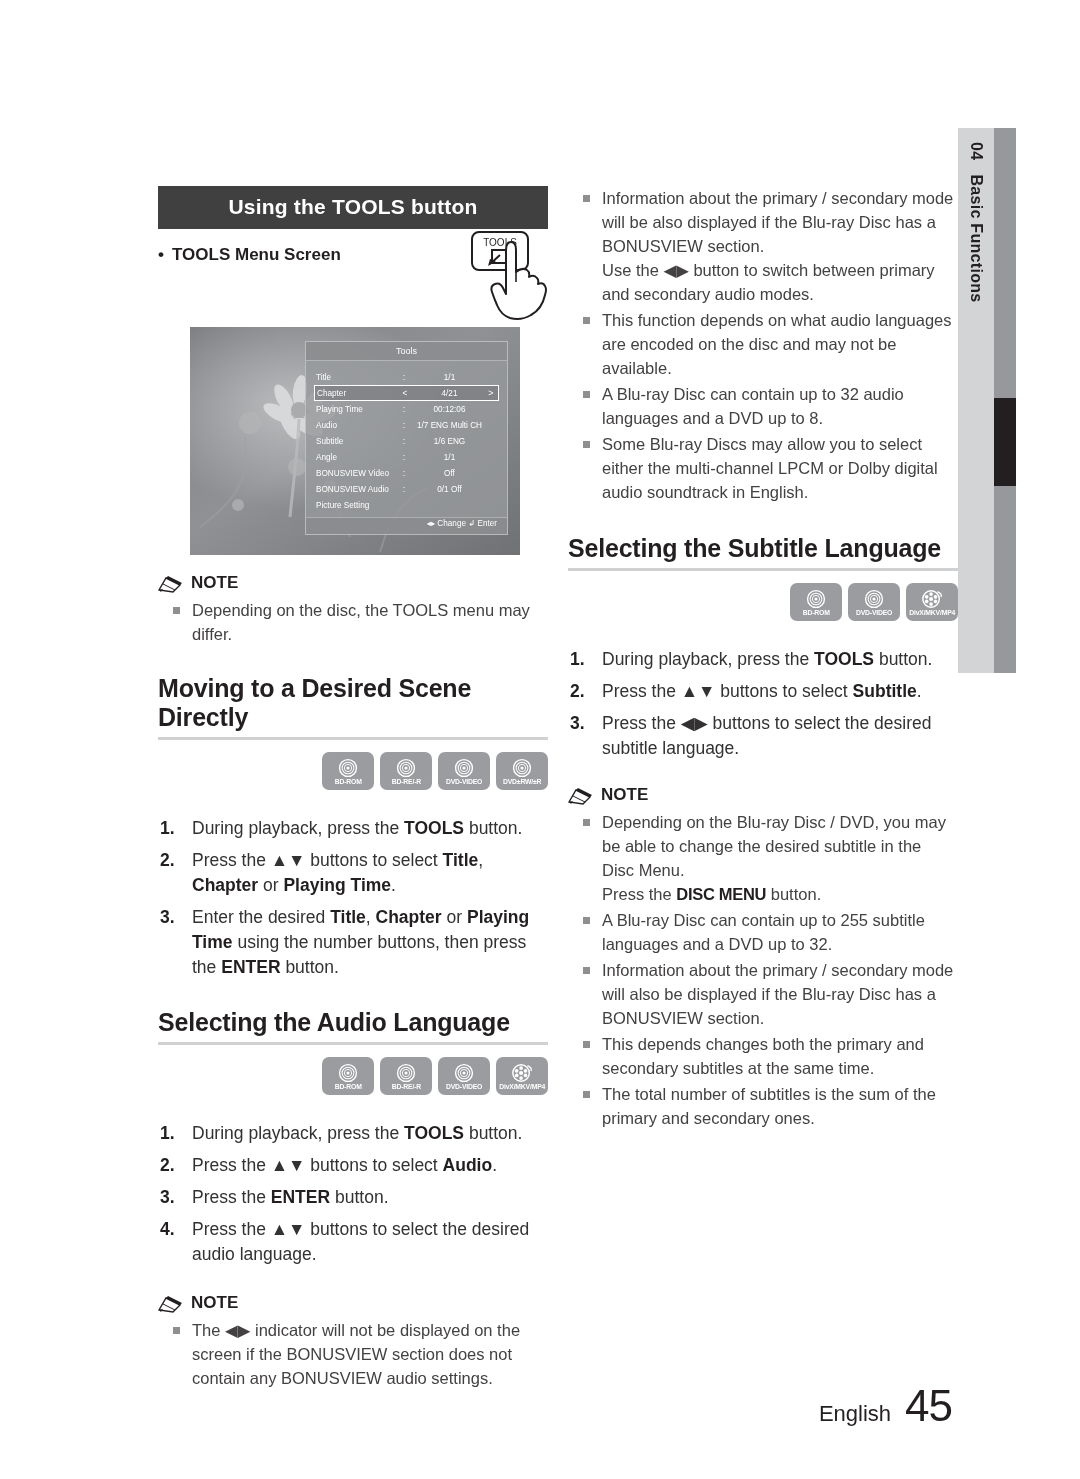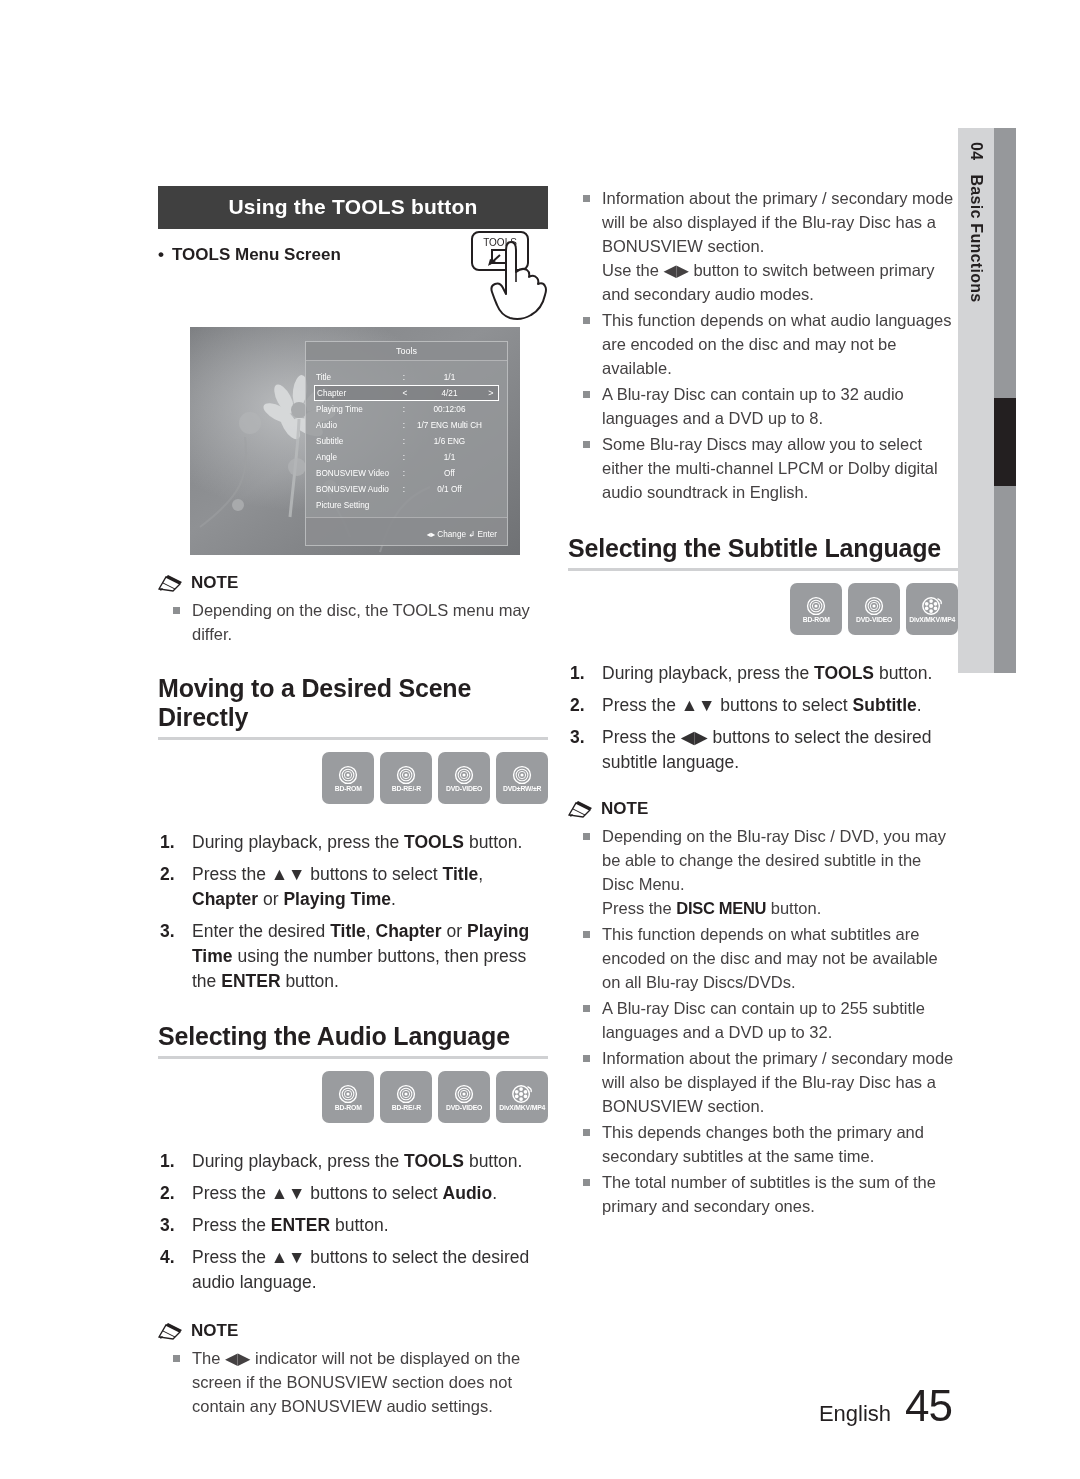--- a/index.html
+++ b/index.html
@@ -56,39 +56,39 @@
   ol.steps { list-style:none; margin:0; padding:0; }
   ol.steps li {
     position:relative; padding-left:34px; margin-bottom:7px;
     font-size:17.5px; line-height:25px; color:#333132;
   }
   ol.steps li .num {
     position:absolute; left:2px; top:0; font-weight:bold; color:#231f20;
   }
 
   
-  .note-title { display:flex; align-items:center; gap:7px; font-size:17px; font-weight:bold; color:#231f20; }
+  .note-title { display:flex; align-items:flex-end; gap:7px; font-size:17px; font-weight:bold; color:#231f20; }
   .pencil { width:26px; height:18px; flex:0 0 auto; }
   ul.notes { list-style:none; margin:5px 2px 0 0; padding:0; }
   ul.notes li {
     position:relative; padding-left:34px; margin-bottom:2px;
     font-size:16.5px; line-height:24px; color:#444142;
   }
   ul.notes li::before {
     content:""; position:absolute; left:15px; top:9px;
     width:7px; height:7px; background:#8d8f91;
   }
 
   b, strong { font-weight:bold; color:#231f20; }
   .cond { font-weight:bold; color:#231f20; font-stretch:condensed; letter-spacing:-.3px; }
 
   
   .disc-row { display:flex; gap:6px; justify-content:flex-end; margin:12px 0 0 0; }
   .disc {
-    width:52px; height:52px; background:#9a9c9f; border-radius:7px;
+    width:52px; height:38px; background:#9a9c9f; border-radius:7px;
     display:flex; flex-direction:column; align-items:center; justify-content:center;
     color:#ffffff; position:relative;
   }
   .disc .glyph { width:22px; height:22px; margin-top:1px; }
   .disc .cap {
     font-size:7.2px; font-weight:bold; line-height:8px; margin-top:-1px;
     letter-spacing:-.2px; white-space:nowrap; transform:scaleX(.95);
   }
 
   
@@ -112,21 +112,21 @@
     background:rgba(135,137,140,.7);
   }
   .osd-rows { padding:8px 8px 4px 8px; }
   .osd-row { display:flex; align-items:center; height:16px; padding:0 2px; }
   .osd-row.sel { border:1px solid #ffffff; background:rgba(120,122,125,.65); }
   .osd-row .lbl { width:80px; white-space:nowrap; }
   .osd-row .sep { width:16px; text-align:center; }
   .osd-row .val { flex:1; text-align:center; white-space:nowrap; }
   .osd-row .arw { width:10px; text-align:center; font-size:9px; }
   .osd-foot {
-    text-align:right; padding:11px 10px 6px; font-size:8.2px;
+    text-align:right; padding:0 10px 6px; font-size:8.2px;
     background:rgba(135,137,140,.7);
     border-top:1px solid rgba(255,255,255,.3);
   }
 
   
   .footer { position:absolute; right:128px; bottom:48px; display:flex; align-items:baseline; gap:14px; }
   .footer .lang { font-size:22px; color:#231f20; }
   .footer .pg { font-size:44px; color:#231f20; letter-spacing:-1px; }
 </style>
 </head>
@@ -444,21 +444,20 @@
     <svg class="pencil" viewBox="0 0 26 18">
       <path d="M1 15 L8 3 L22 10 L15 17 Z" fill="#fff" stroke="#231f20" stroke-width="1.4"></path>
       <path d="M8 3 L10 1 L24 8 L22 10 Z" fill="#231f20"></path>
       <path d="M1 15 L5 14 L3 17 Z" fill="#231f20"></path>
       <path d="M5 9 L17 15" stroke="#231f20" stroke-width="1"></path>
     </svg>
     <span>NOTE</span>
   </div>
   <ul class="notes">
       <li>Depending on the Blu-ray Disc / DVD, you may be able to change the desired subtitle in the Disc Menu.<br>Press the <span class="cond">DISC MENU</span> button.</li>
-      <li>This function depends on what subtitles are encoded on the disc and may not be available on all Blu-ray Discs/DVDs.</li>
       <li>A Blu-ray Disc can contain up to 255 subtitle languages and a DVD up to 32.</li>
       <li>Information about the primary / secondary mode will also be displayed if the Blu-ray Disc has a BONUSVIEW section.</li>
       <li>This depends changes both the primary and secondary subtitles at the same time.</li>
       <li>The total number of subtitles is the sum of the primary and secondary ones.</li>
     </ul>
 </div>
 
 <div class="footer">
   <span class="lang">English</span>
   <span class="pg">45</span>

